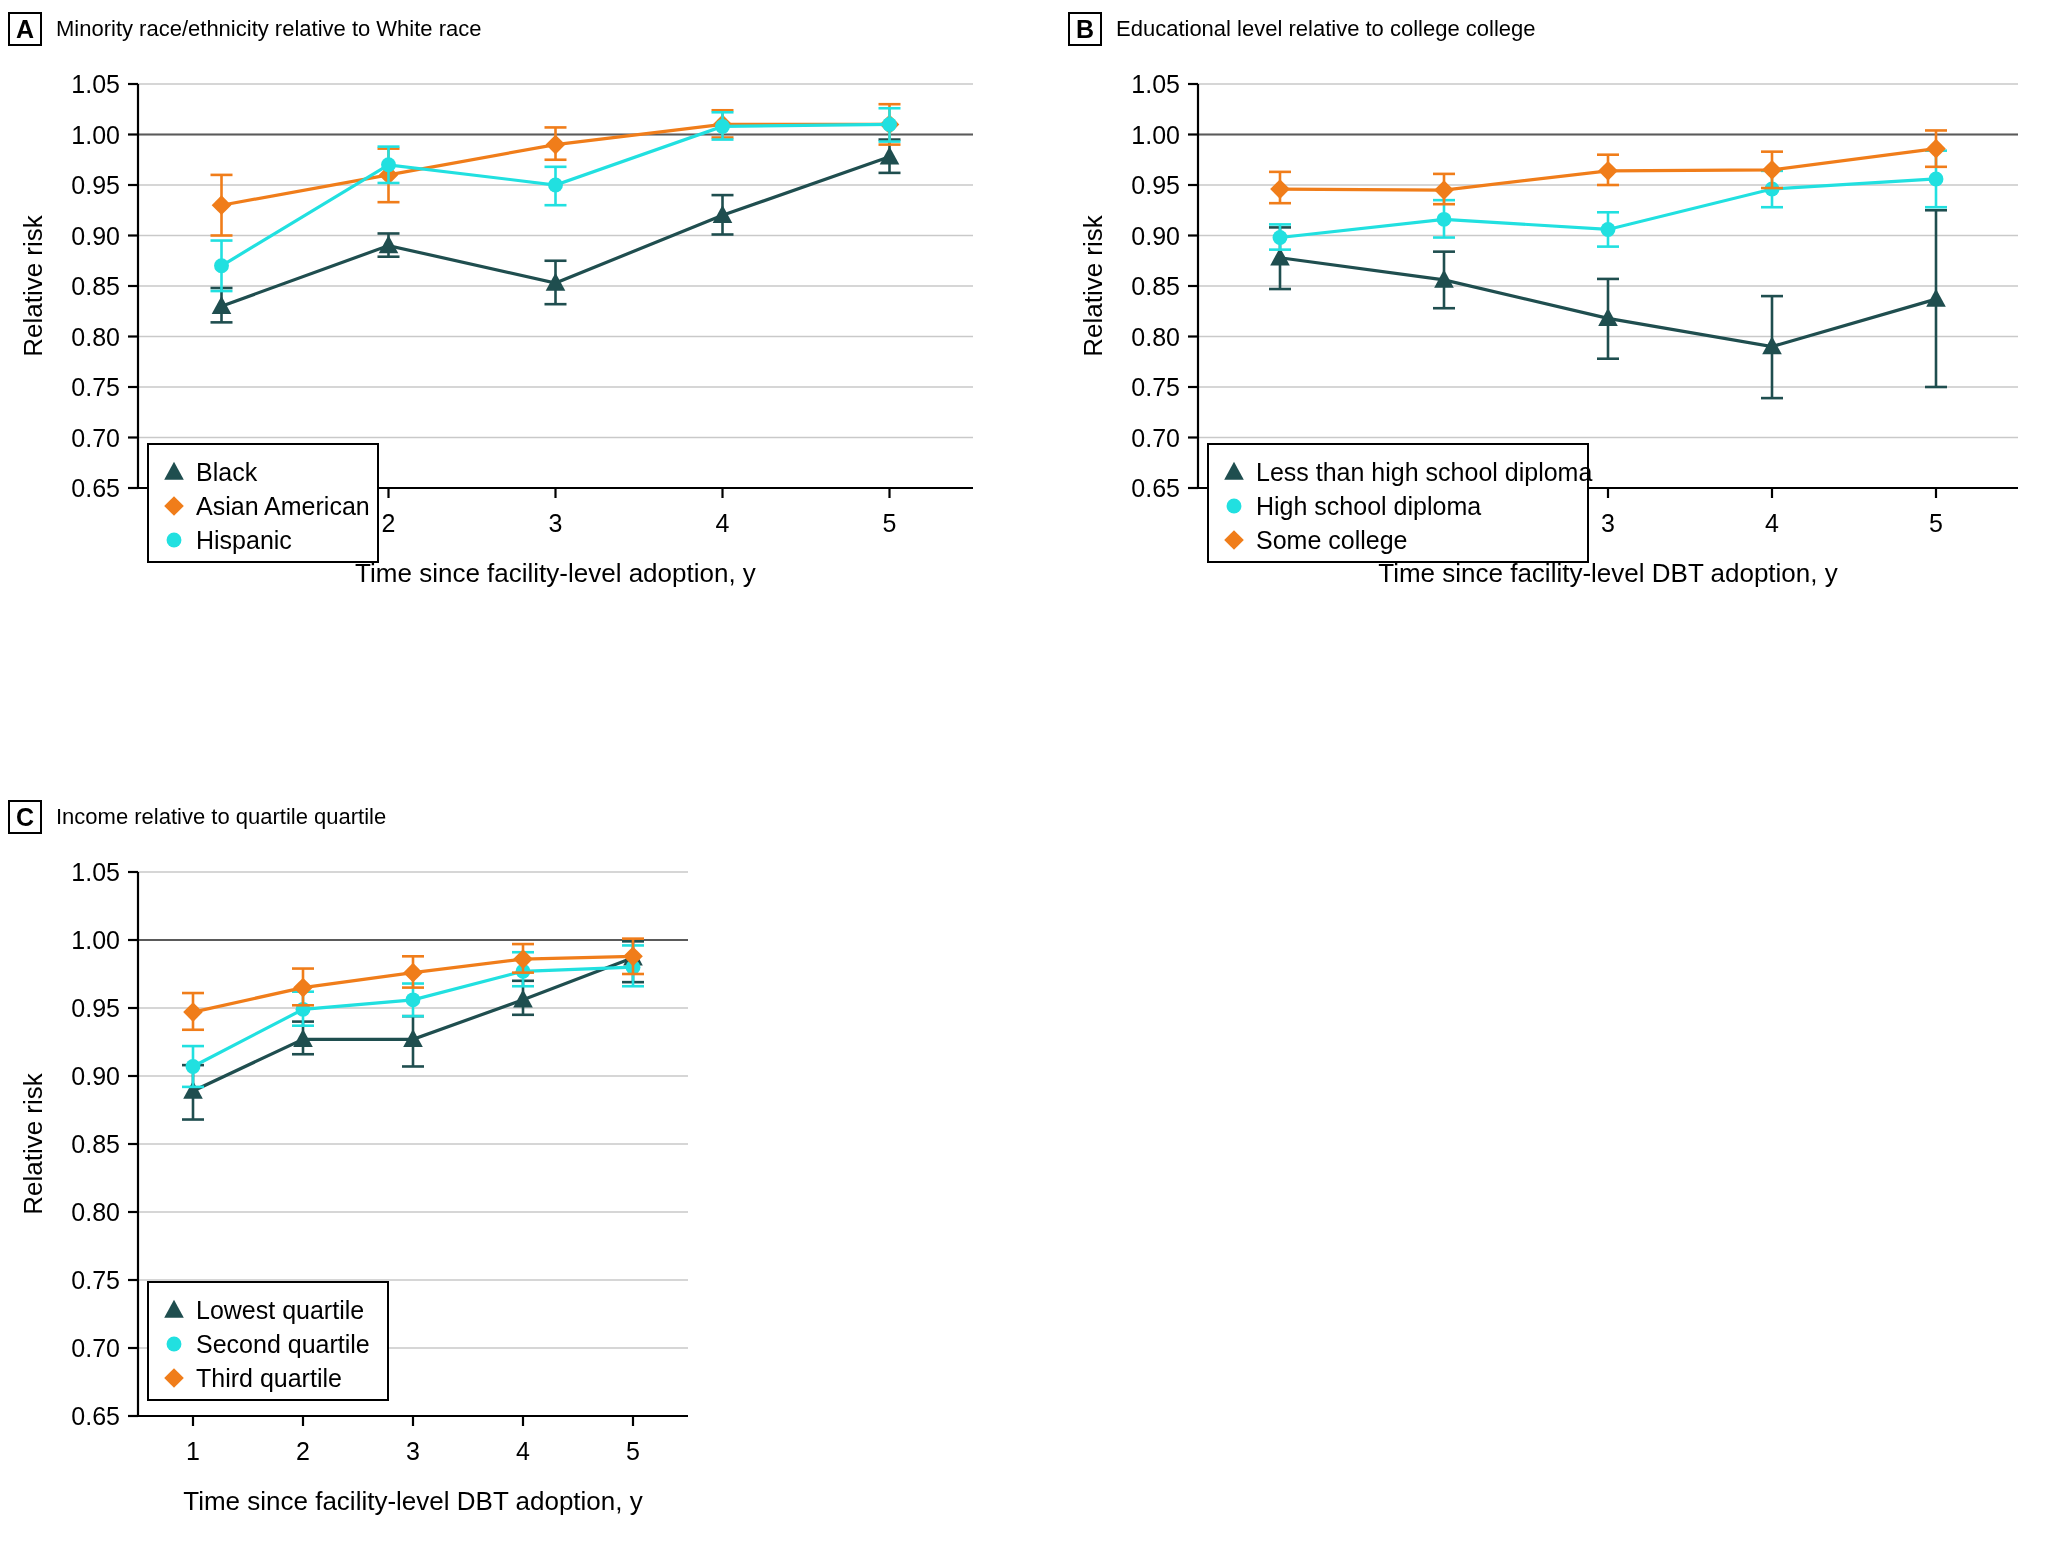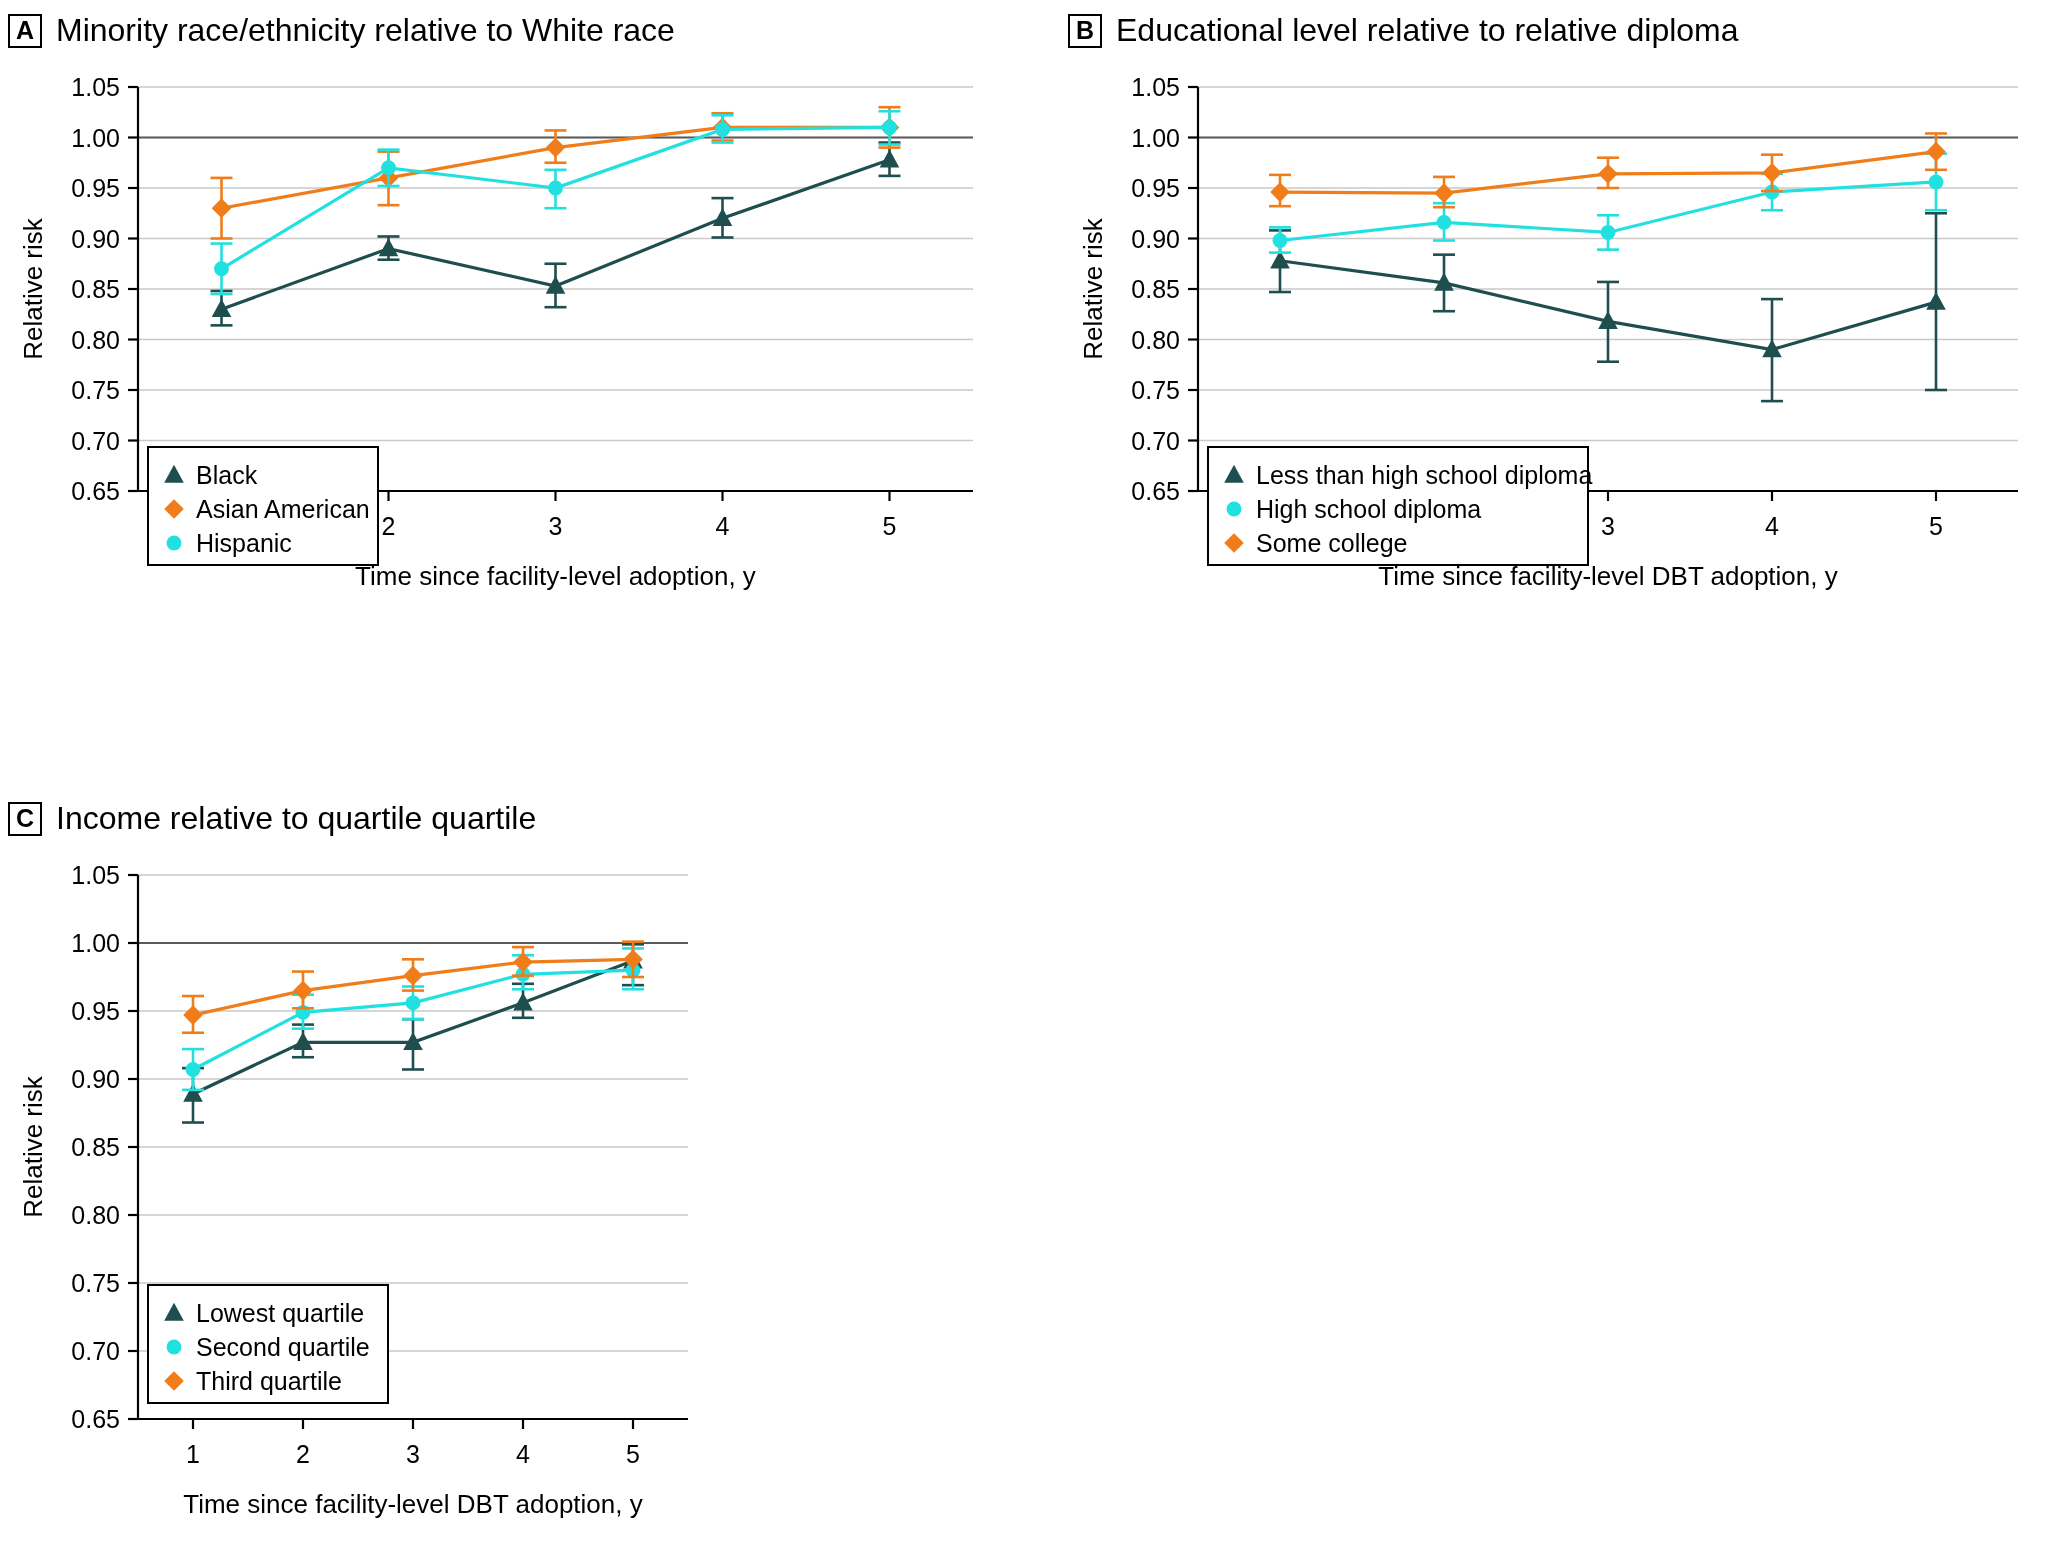--- a/index.html
+++ b/index.html
@@ -7,21 +7,21 @@
   .page{position:relative;width:2048px;height:1552px;}
 
   .panel{position:absolute;}
 
   .panel-header{display:flex;align-items:center;gap:14px;}
   .panel-letter{
     display:inline-flex;align-items:center;justify-content:center;
     width:34px;height:34px;border:2px solid #000;box-sizing:border-box;
     font-size:25px;font-weight:bold;line-height:1;
   }
-  .panel-title{font-size:32px;color:#000;}
+  .panel-title{font-size:22px;color:#000;}
 
   .plot-wrap{position:relative;}
   svg{display:block;}
 
   .axis-line{stroke:#000;stroke-width:2.2;}
   .grid-line{stroke:#c9c9c9;stroke-width:1.6;}
   .ref-line{stroke:#5a5a5a;stroke-width:2;}
   .tick{stroke:#000;stroke-width:2.2;}
   .tick-label{font-family:"Liberation Sans",sans-serif;font-size:25px;fill:#000;}
   .axis-title{font-family:"Liberation Sans",sans-serif;font-size:26px;fill:#000;}
@@ -164,21 +164,21 @@
             <circle cx="166" cy="494" r="7.4399999999999995" fill="#21e0e0"></circle>
             <text x="188" y="503" class="legend-label">Hispanic</text>
           </g>
         </svg>
     </div>
   </div>
 
   <div class="panel" style="left:1068px;top:12px;">
     <div class="panel-header">
       <span class="panel-letter">B</span>
-      <span class="panel-title">Educational level relative to relative diploma</span>
+      <span class="panel-title">Educational level relative to college college</span>
     </div>
     <div class="plot-wrap">
       <svg id="svg-b" width="980" height="560">
           <line x1="130" x2="950" y1="442" y2="442" class="grid-line"></line>
           <line x1="130" x2="950" y1="391.50000000000006" y2="391.50000000000006" class="grid-line"></line>
           <line x1="130" x2="950" y1="341" y2="341" class="grid-line"></line>
           <line x1="130" x2="950" y1="290.5" y2="290.5" class="grid-line"></line>
           <line x1="130" x2="950" y1="240.00000000000006" y2="240.00000000000006" class="grid-line"></line>
           <line x1="130" x2="950" y1="189.5" y2="189.5" class="grid-line"></line>
           <line x1="130" x2="950" y1="139.0000000000001" y2="139.0000000000001" class="grid-line"></line>

